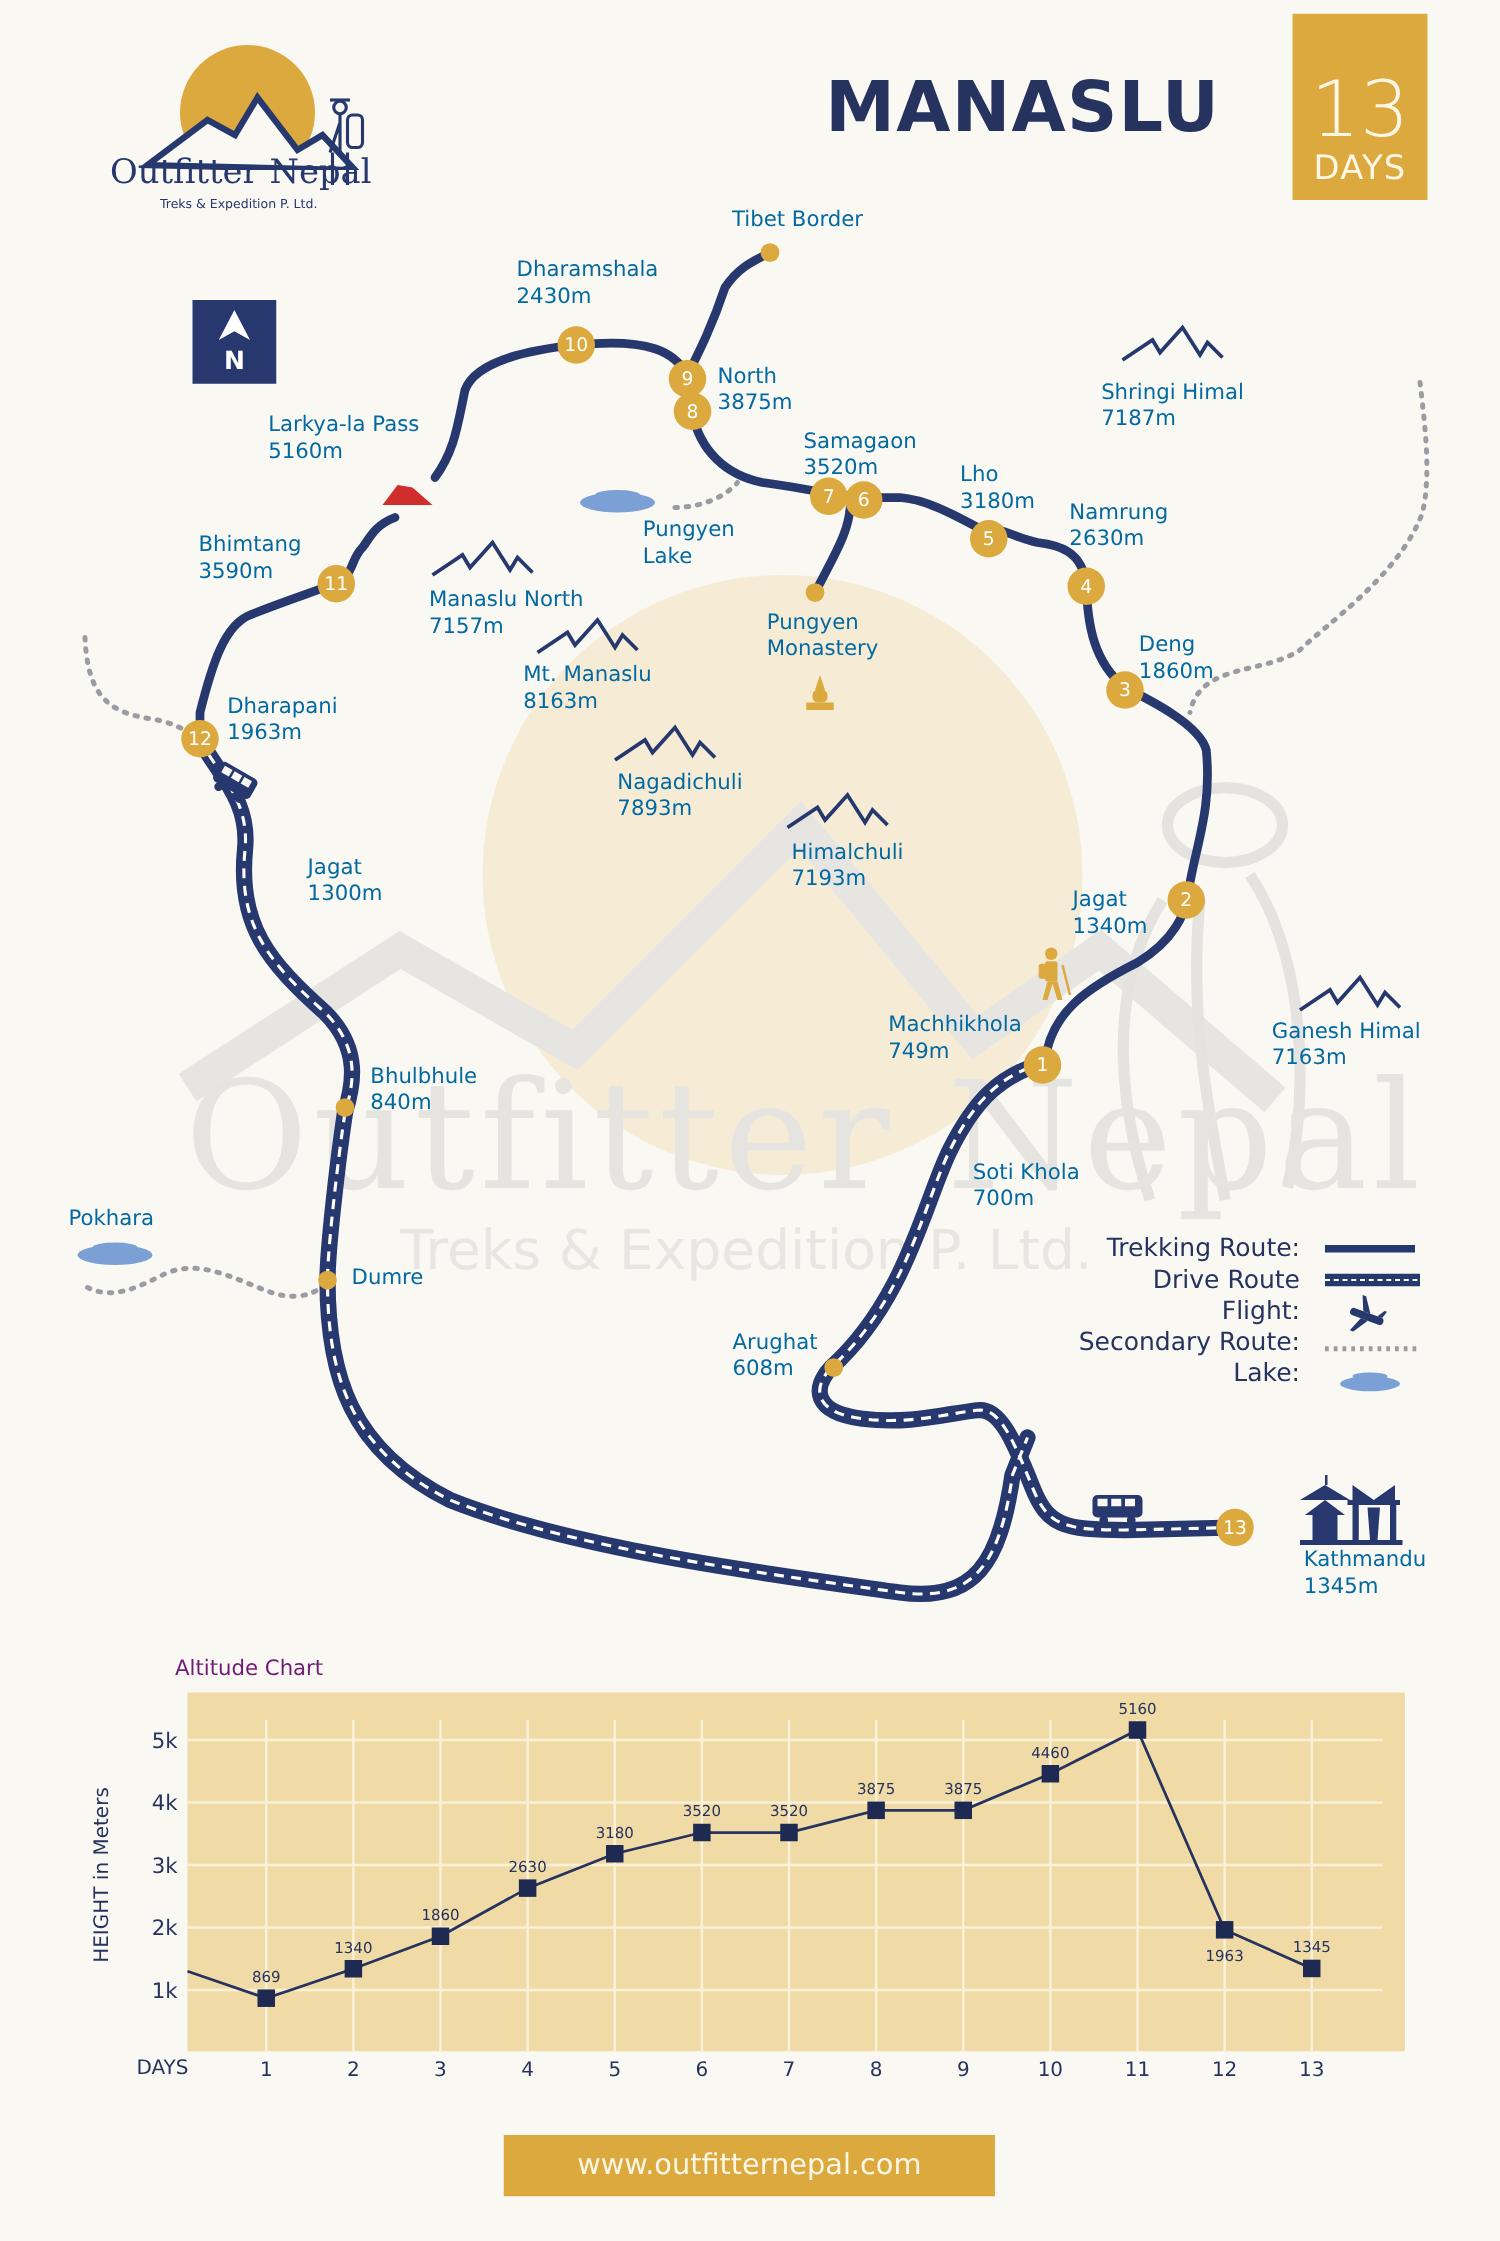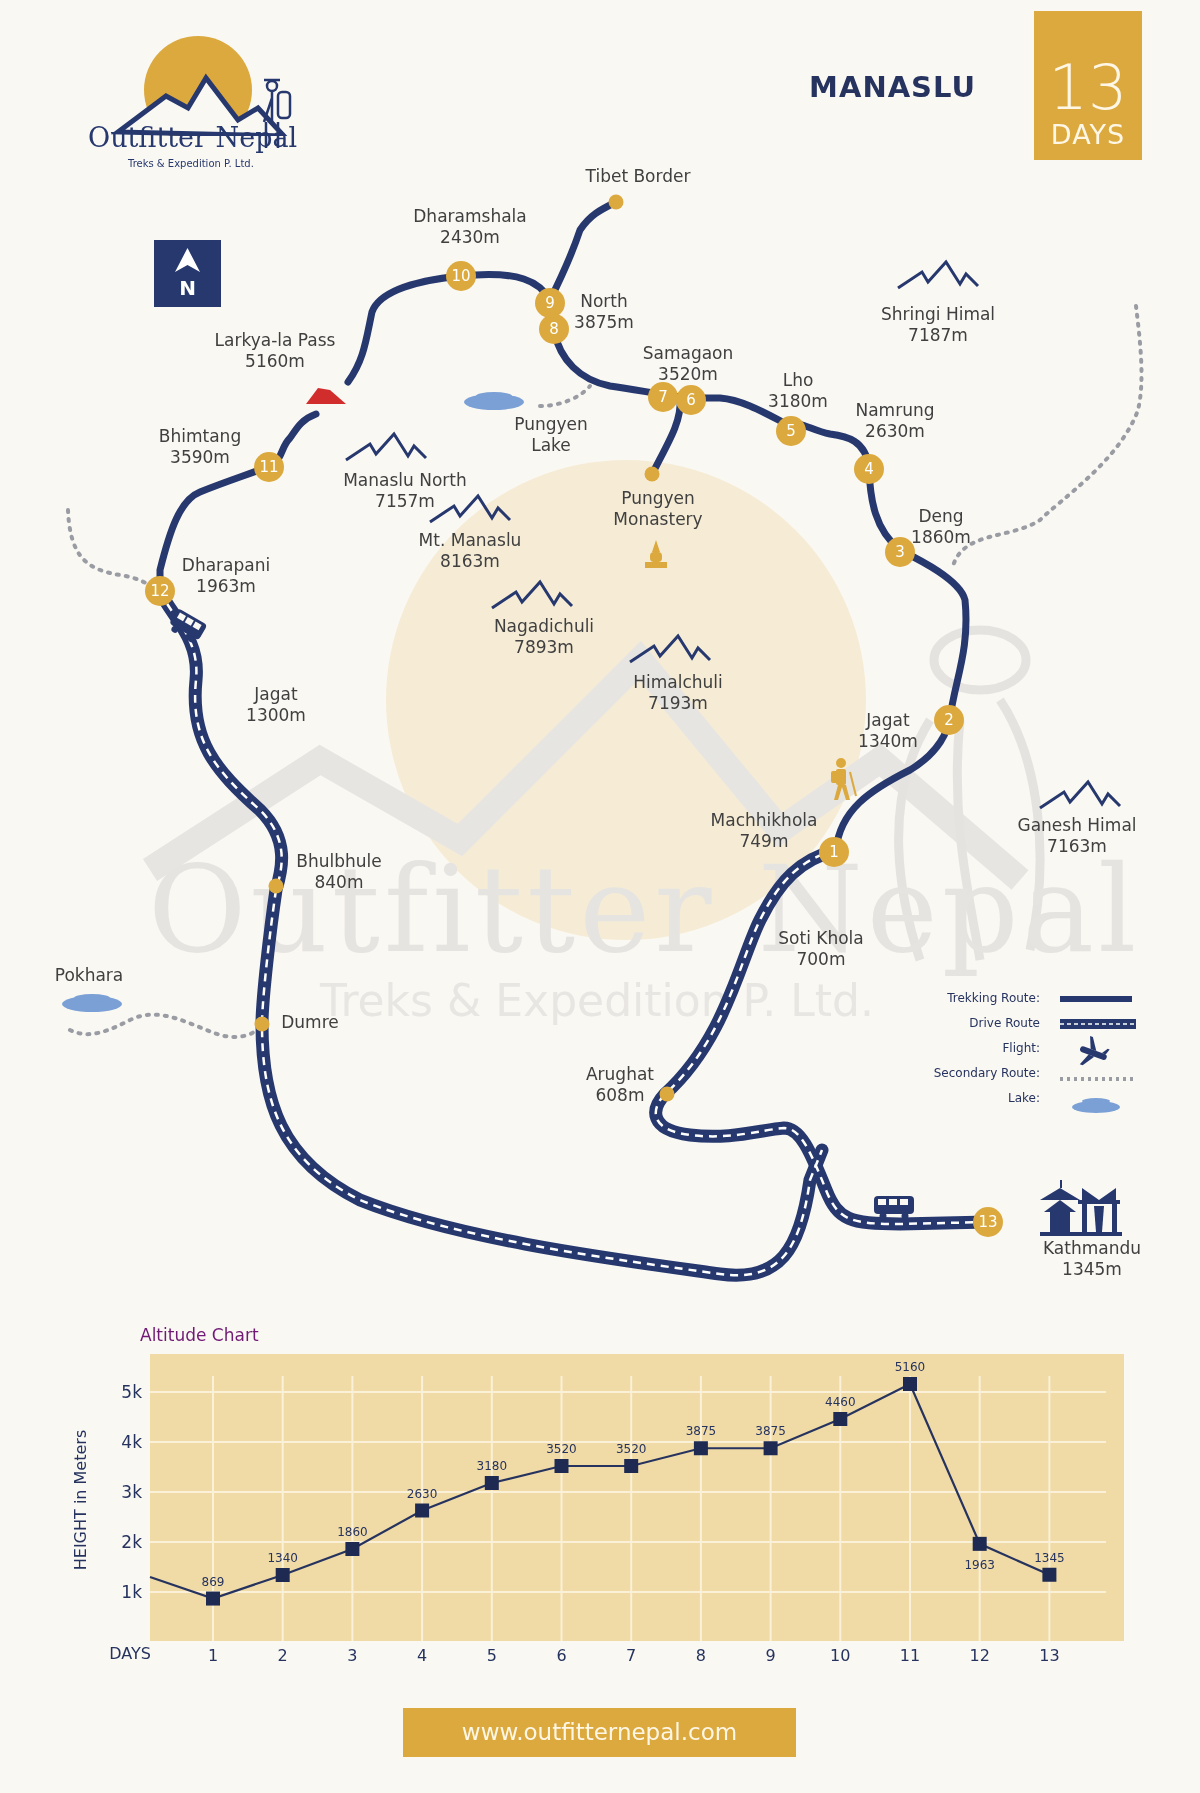--- a/index.html
+++ b/index.html
@@ -1,29 +1,29 @@
 <!DOCTYPE html>
 <html><head>
 <meta charset="utf-8">
 <style>
   html, body { margin:0; padding:0; }
   body { width:1200px; height:1793px; background:#faf8f3; position:relative; overflow:hidden;
          font-family:"DejaVu Sans", sans-serif; color:#26335f; }
   .abs { position:absolute; }
-  .label { position:absolute; text-align:center; font-size:17px; line-height:21px; color:#404040; white-space:nowrap; transform:translateX(-50%); }
+  .label { position:absolute; font-size:17px; line-height:21px; color:#0369a1; white-space:nowrap; transform:translateX(-50%); }
   .label .alt { display:block; }
-  .title { position:absolute; right:224px; top:62px; text-align:left; font-family:"DejaVu Sans", sans-serif; font-weight:bold; font-size:29px; line-height:50px; color:#26335f; letter-spacing:1px; }
+  .title { position:absolute; right:224px; top:62px; text-align:left; font-family:"DejaVu Sans", sans-serif; font-weight:bold; font-size:56px; line-height:50px; color:#26335f; letter-spacing:1px; }
   .days-box { position:absolute; left:1034px; top:11px; width:108px; height:149px; background:#dba93e; color:#fff7e6; text-align:center; }
   .days-box .num { font-size:62px; line-height:66px; margin-top:44px; font-weight:200; }
   .days-box .unit { font-size:27px; line-height:28px; letter-spacing:1px; }
   .north { position:absolute; left:154px; top:240px; width:67px; height:67px; background:#26386e; color:#fff; text-align:center; }
   .north .n { position:absolute; left:0; right:0; top:36px; font-size:20px; font-weight:bold; }
   .stop { position:absolute; width:30px; height:30px; border-radius:50%; background:#dba93e; color:#fff; font-size:15px; line-height:30px; text-align:center; transform:translate(-50%,-50%); }
   .dot { position:absolute; width:15px; height:15px; border-radius:50%; background:#dba93e; transform:translate(-50%,-50%); }
-  .legend { position:absolute; right:160px; top:986px; text-align:right; font-size:12px; line-height:25px; color:#26335f; }
+  .legend { position:absolute; right:160px; top:986px; text-align:right; font-size:20px; line-height:25px; color:#26335f; }
   .legend-row { height:25px; }
   .chart-title { position:absolute; left:140px; top:1325px; font-size:17px; color:#701a75; }
   .footer { position:absolute; left:403px; top:1708px; width:393px; height:49px; background:#dba93e; color:#fff7e6; font-size:23px; line-height:49px; text-align:center; }
   .logo-text { position:absolute; left:88px; top:122px; font-family:"DejaVu Serif", serif; font-size:27px; color:#26386e; }
   .logo-sub { position:absolute; left:128px; top:158px; font-size:10px; color:#26386e; }
   .watermark { position:absolute; left:148px; top:840px; font-family:"DejaVu Serif", serif; font-size:120px; color:#e6e4e0; letter-spacing:4px; white-space:nowrap; }
   .watermark-sub { position:absolute; left:320px; top:975px; font-size:44px; color:#e8e6e2; white-space:nowrap; }
 </style>
 </head>
 <body>

